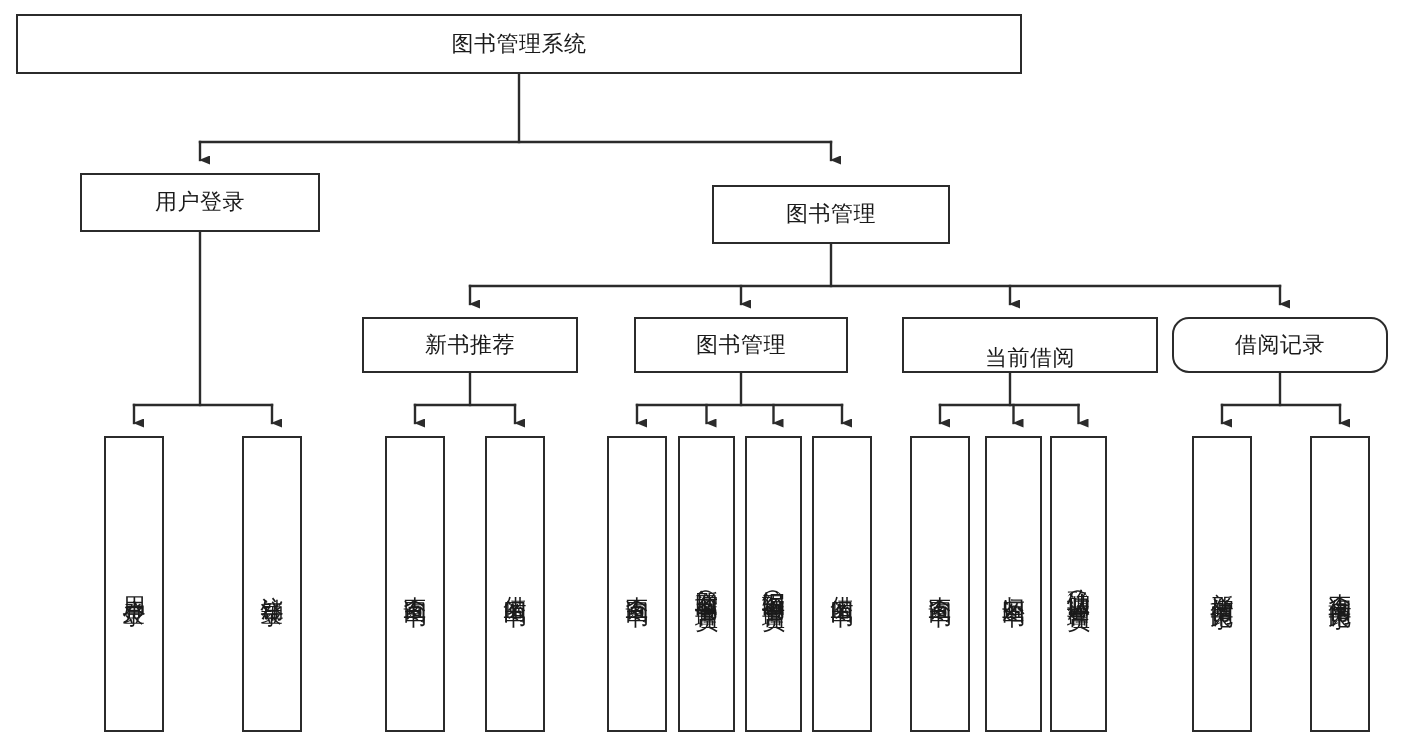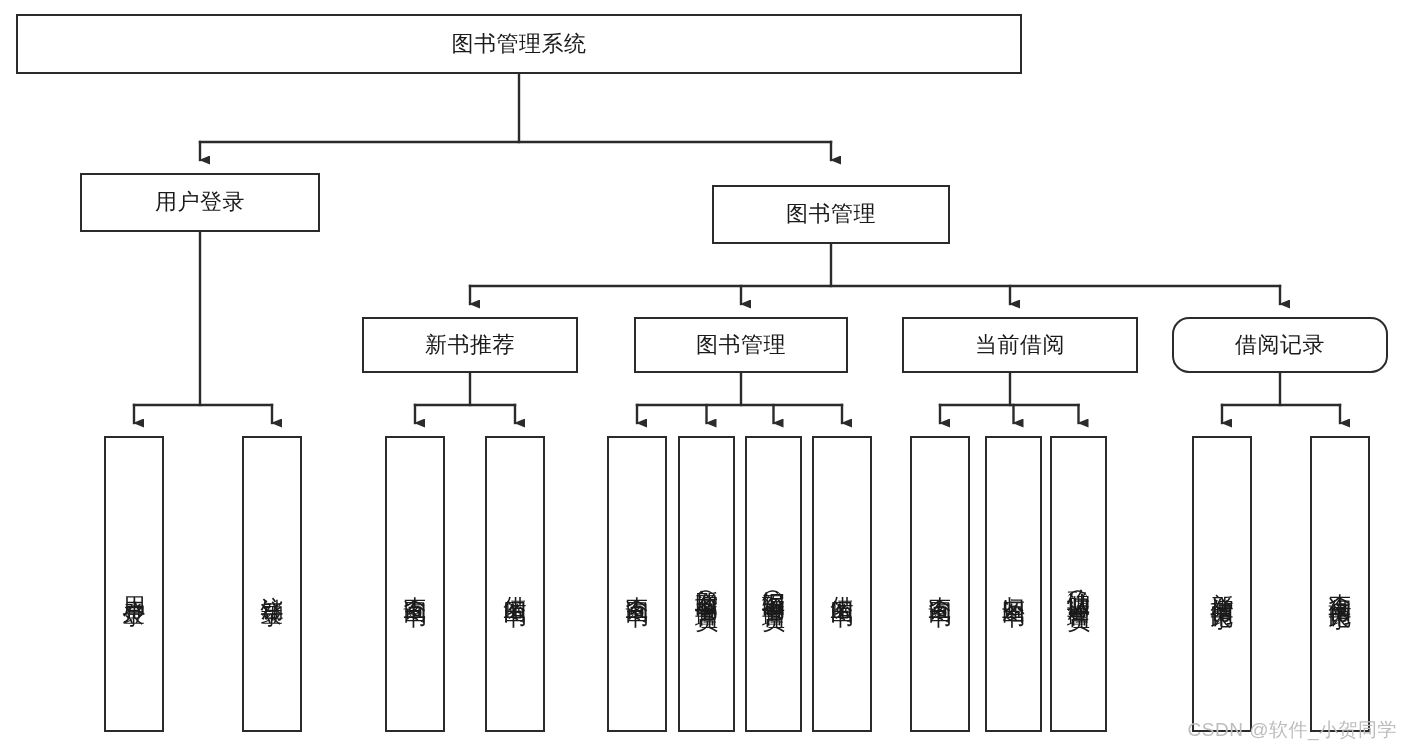--- a/index.html
+++ b/index.html
@@ -125,21 +125,21 @@
       </div>
       <div class="node horizontal" style="left: 712px; top: 173px; width: 238px; height: 59px; margin-top: 12px;">
         <span class="label">图书管理</span>
       </div>
       <div class="node horizontal" style="left: 362px; top: 317px; width: 216px; height: 56px; align-items: center;">
         <span class="label">新书推荐</span>
       </div>
       <div class="node horizontal" style="left: 634px; top: 317px; width: 214px; height: 56px;">
         <span class="label">图书管理</span>
       </div>
-      <div class="node horizontal" style="left: 902px; top: 317px; width: 236px; height: 56px;">
+      <div class="node horizontal" style="left: 902px; top: 317px; width: 256px; height: 56px; align-items: flex-end;">
         <span class="label">当前借阅</span>
       </div>
       <div class="node horizontal" style="left: 1172px; top: 317px; width: 216px; height: 56px; border-radius: 17px;">
         <span class="label">借阅记录</span>
       </div>
       <div class="node vertical" style="left: 104px; top: 436px; width: 60px; height: 296px;">
         <span class="label">用户登录</span>
       </div>
       <div class="node vertical" style="left: 242px; top: 436px; width: 60px; height: 296px;">
         <span class="label">注销登录</span>
@@ -172,15 +172,14 @@
         <span class="label">确认归还（管理员）</span>
       </div>
       <div class="node vertical" style="left: 1192px; top: 436px; width: 60px; height: 296px;">
         <span class="label">新增借阅记录</span>
       </div>
       <div class="node vertical" style="left: 1310px; top: 436px; width: 60px; height: 296px;">
         <span class="label">查询借阅记录</span>
       </div>
     </div>
 
-  <div id="watermark">CSDN @软件_小贺同学</div>
 
 </div>
 
 </body></html>

